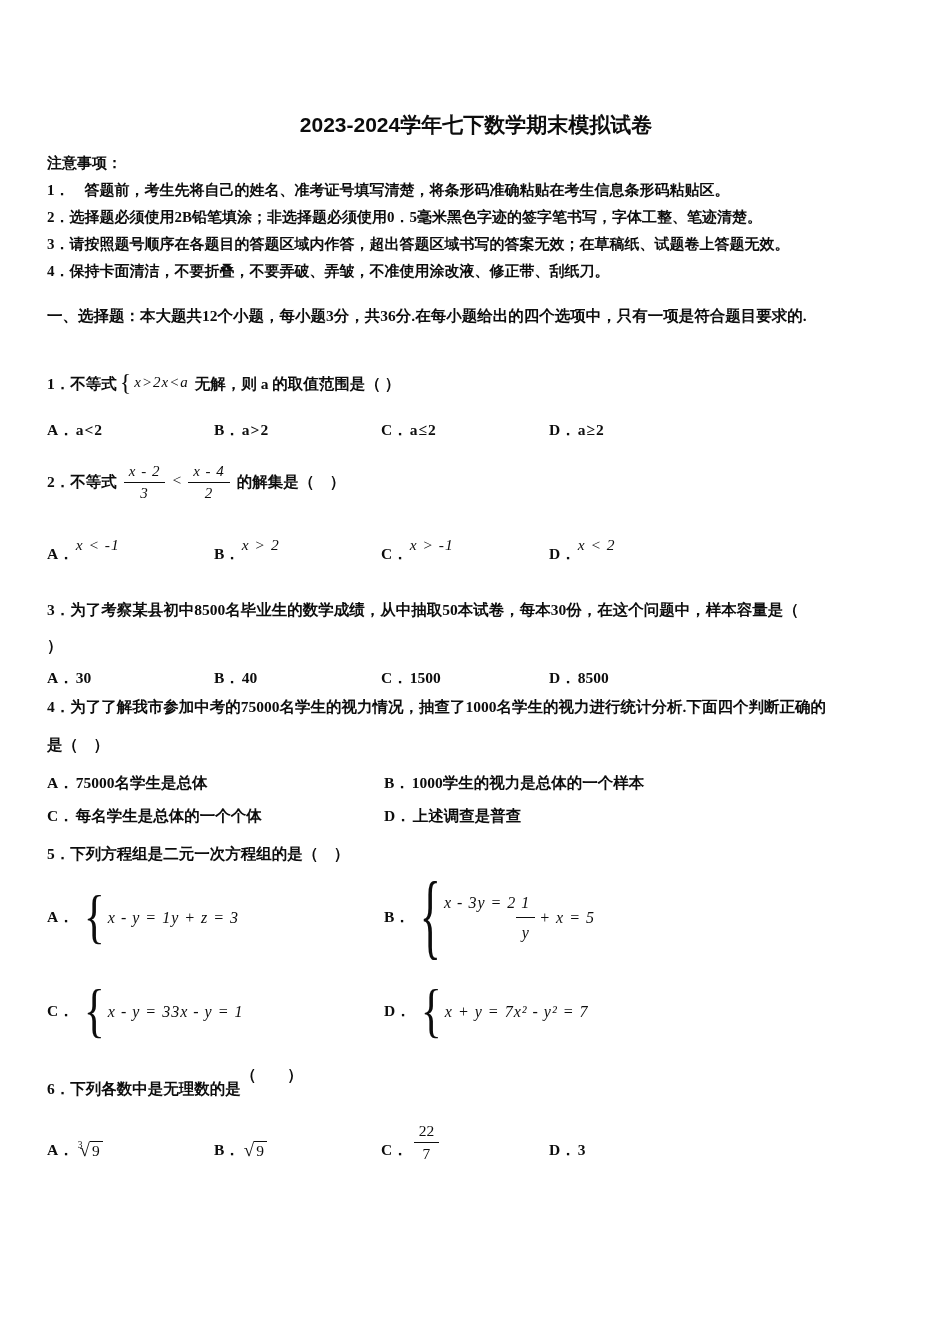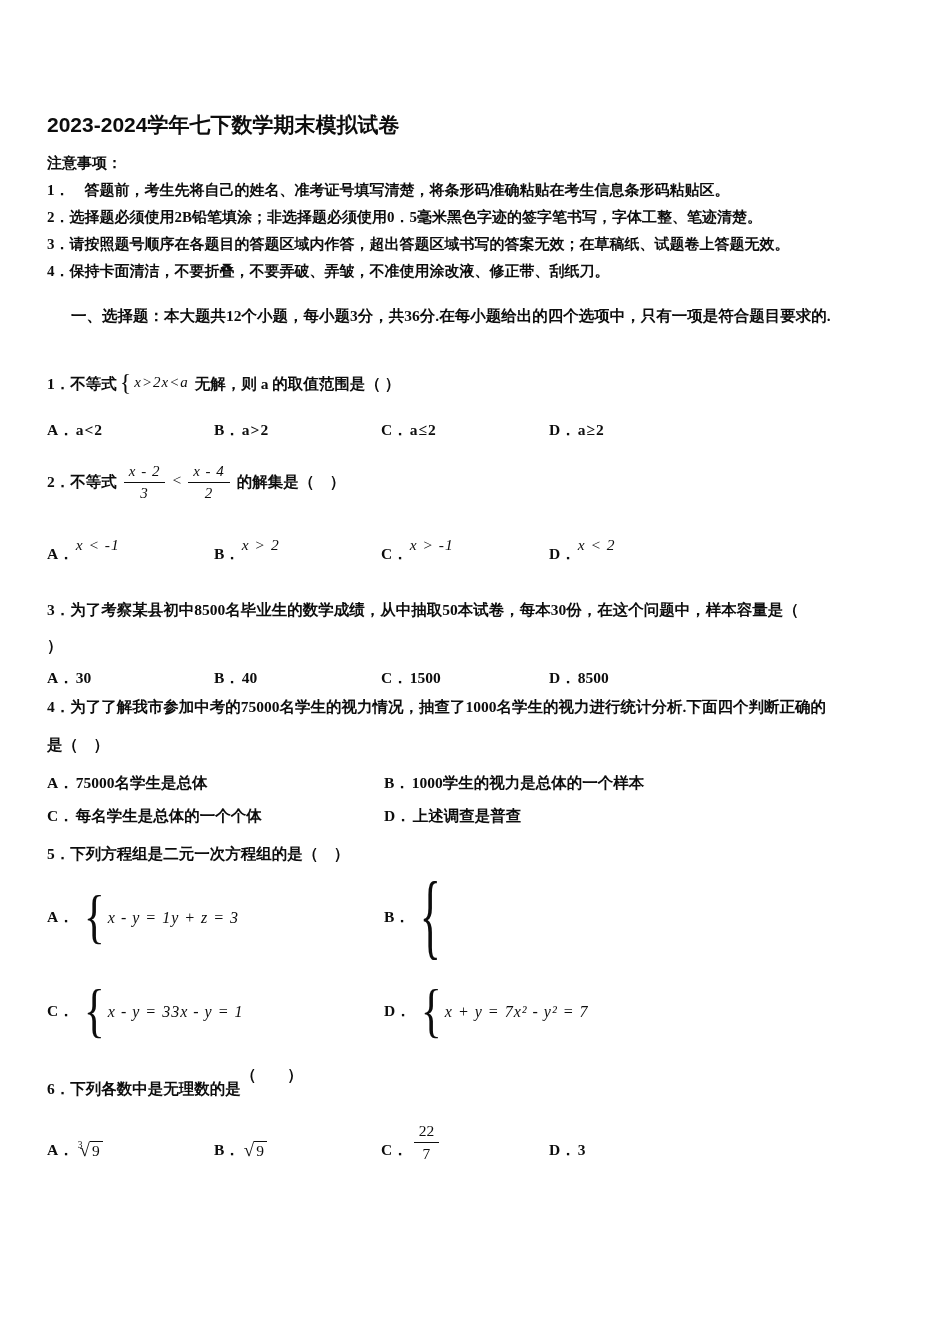--- a/index.html
+++ b/index.html
@@ -6,29 +6,30 @@
   html,body { background:#ffffff; }
   body {
     width:950px; height:1344px; overflow:hidden;
     color:#0d0d0d;
     font-family:"Liberation Serif","DejaVu Serif",serif;
     font-size:15.5px;
   }
   .page { padding:112px 45px 0 47px; }
 
   .title {
+    text-align:center;
     font-size:21px; font-weight:700; line-height:26px;
     font-family:"Liberation Sans","DejaVu Sans",sans-serif;
   }
 
   .cn { font-weight:700; }
   .notice-heading { margin-top:12px; line-height:27px; font-size:15px; }
   .notice-item { line-height:27px; font-size:15px; }
 
-  .sec-header { margin-top:20px; line-height:22px;margin-left:24px; }
+  .sec-header { margin-top:20px; line-height:22px; }
 
   .m {
     font-family:"Liberation Serif","DejaVu Serif",serif;
     font-style:italic; font-weight:400; letter-spacing:1px;
   }
 
   
   .opt-row { display:flex; line-height:22px; }
   .opt-row .opt { width:167px; display:flex; align-items:baseline; }
   .opt-row .opt:nth-child(3) { width:168px; }
@@ -236,20 +237,30 @@
         <span class="rows">
           <span class="m">x - y = 1</span>
           <span class="m">y + z = 3</span>
         </span>
       </span>
     </span>
     <span class="q5opt">
       <span class="lbl">B．</span>
       <span class="sys">
         <span class="brace br3">{</span>
+        <span class="rows">
+          <span class="m">x - 3y = 2</span>
+          <span class="row-flex">
+            <span class="frac m">
+              <span class="fn">1</span>
+              <span class="fd">y</span>
+            </span>
+            <span class="m rest">+ x = 5</span>
+          </span>
+        </span>
       </span>
     </span>
   </div>
   <div class="q5-row cd">
     <span class="q5opt c1">
       <span class="lbl">C．</span>
       <span class="sys">
         <span class="brace br2">{</span>
         <span class="rows">
           <span class="m">x - y = 3</span>

